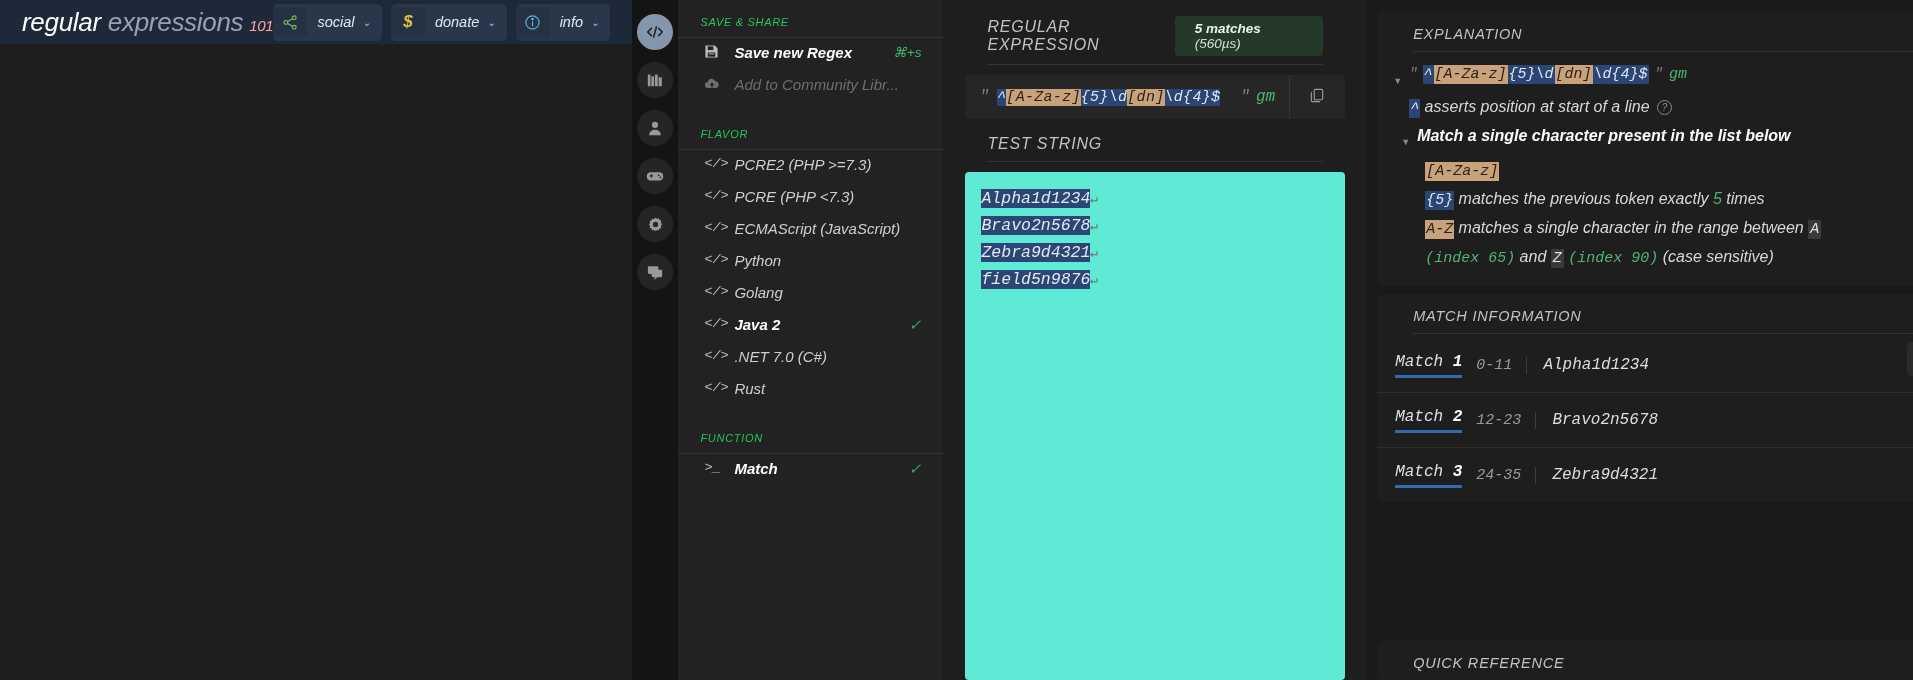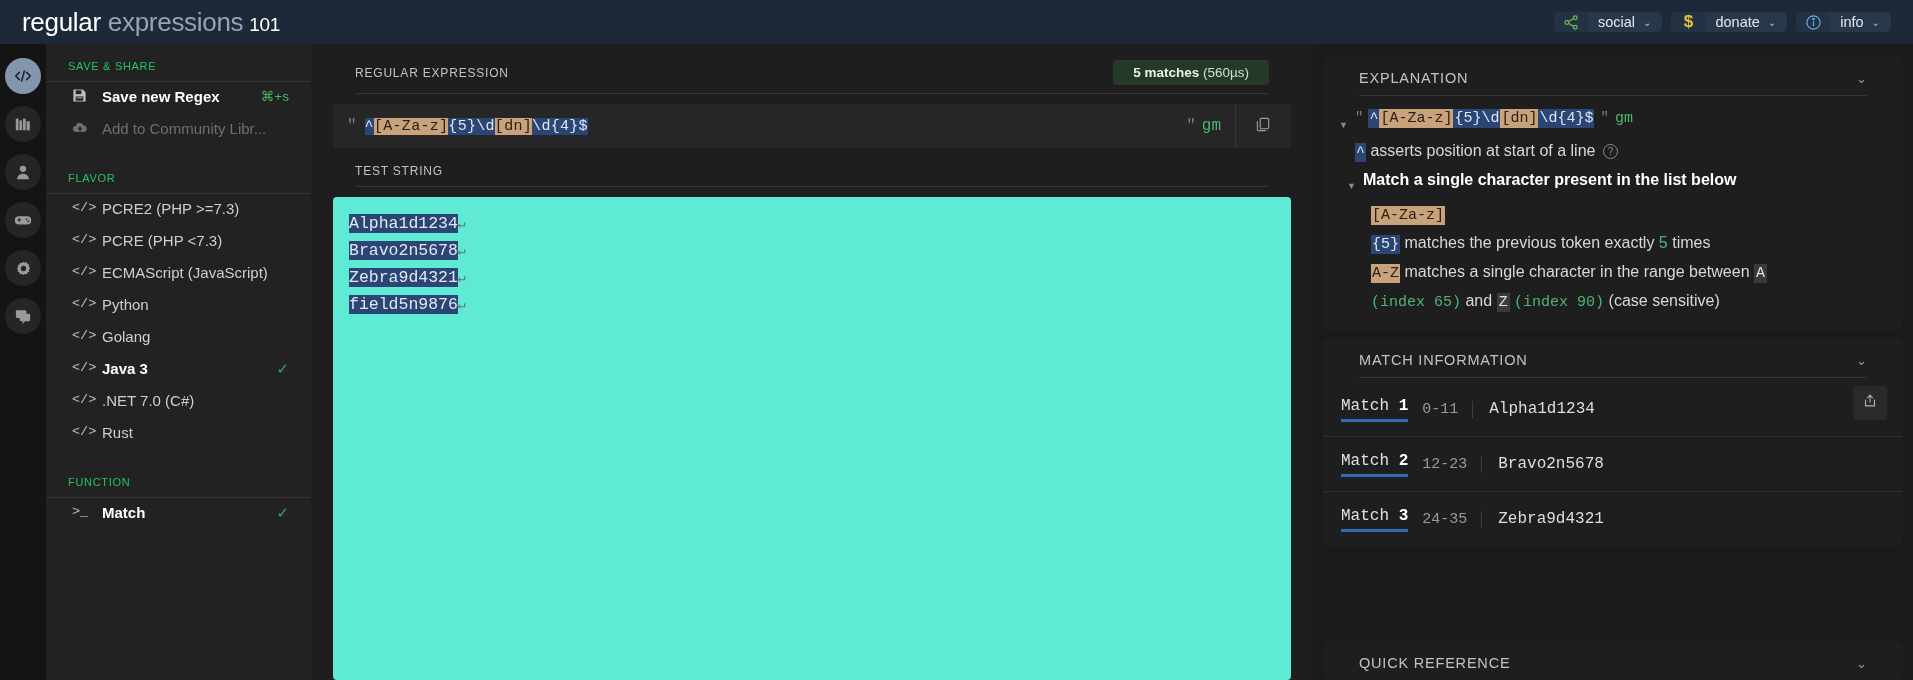--- a/index.html
+++ b/index.html
@@ -3,38 +3,38 @@
 <meta charset="utf-8">
 <style>
   * { box-sizing: border-box; margin: 0; padding: 0; }
   html, body {
     width: 1913px; height: 680px;
     background: #1e1e1e;
     font-family: "Liberation Sans", sans-serif;
     overflow: hidden;
     color: #d8d8d8;
   }
-  .app { position: relative; width: 1913px; height: 680px; display: flex; flex-direction: column; }
+  .app { position: relative; width: 1913px; height: 680px; display: flex; flex-direction: row; font-style: italic; }
 
   
   .header {
     height: 44px; flex: 0 0 44px;
     background: #1d2938;
     display: flex; align-items: center; justify-content: space-between;
     padding: 0 22px 0 22px;
   }
   .logo { display: flex; align-items: baseline; font-size: 26px; letter-spacing: -0.3px; }
   .logo .reg { color: #ffffff; font-weight: 400; }
   .logo .exp { color: #97a3b4; font-weight: 400; margin-left: 7px; }
-  .logo .num { color: #ffffff; font-size: 19px; margin-left: 6px; }
+  .logo .num { color: #fca5a5; font-size: 15px; margin-left: 6px; }
 
   .header-actions { display: flex; align-items: center; gap: 9px; }
   .hbtn {
     display: flex; align-items: center;
-    background: #28374a; border-radius: 5px; height: 20px;
+    background: #28374a; border-radius: 5px; height: 37px;
     overflow: hidden; cursor: pointer;
   }
   .hbtn .hicon {
     width: 34px; height: 30px; display: flex; align-items: center; justify-content: center;
     background: #243244; font-size: 14px;
   }
   .hbtn .hlabel { padding: 0 8px 0 10px; font-size: 14.5px; color: #e4e8ee; }
   .hbtn .hcaret { padding-right: 11px; font-size: 10px; color: #b9c2ce; }
 
   
@@ -82,21 +82,21 @@
   .mono-ic { font-family: "Liberation Mono", monospace; font-size: 12.5px; }
 
   
   .center { flex: 1; min-width: 0; background: #1e1e1e; padding: 0 0 0 0; display: flex; flex-direction: column; }
   .sec-title-row {
     display: flex; align-items: center; justify-content: space-between;
     padding: 16px 22px 8px 22px;
     border-bottom: 1px solid #343434; margin: 0 22px;
     padding-left: 0; padding-right: 0;
   }
-  .sec-title { font-size: 12px; color: #c3c3c3; letter-spacing: 0.8px; }
+  .sec-title { font-size: 16px; color: #c3c3c3; letter-spacing: 0.8px; }
   .match-pill {
     background: #24392a; color: #e9f3ea; font-size: 13.5px;
     border-radius: 4px; padding: 5px 20px;
   }
   .match-pill b { font-weight: bold; }
   .match-pill span { color: #cfe0d2; }
 
   .regex-box {
     margin: 10px 22px 0 22px; background: #262626; border-radius: 4px;
     display: flex; align-items: stretch; min-height: 44px;
@@ -321,21 +321,21 @@
       <div class="side-item">
         <span class="si-icon mono-ic">&lt;/&gt;</span>
         <span class="si-label">Python</span>
       </div>
       <div class="side-item">
         <span class="si-icon mono-ic">&lt;/&gt;</span>
         <span class="si-label">Golang</span>
       </div>
       <div class="side-item selected">
         <span class="si-icon mono-ic">&lt;/&gt;</span>
-        <span class="si-label">Java 3</span>
+        <span class="si-label">Java 2</span>
         <span class="si-check">✓</span>
       </div>
       <div class="side-item">
         <span class="si-icon mono-ic">&lt;/&gt;</span>
         <span class="si-label">.NET 7.0 (C#)</span>
       </div>
       <div class="side-item">
         <span class="si-icon mono-ic">&lt;/&gt;</span>
         <span class="si-label">Rust</span>
       </div>

